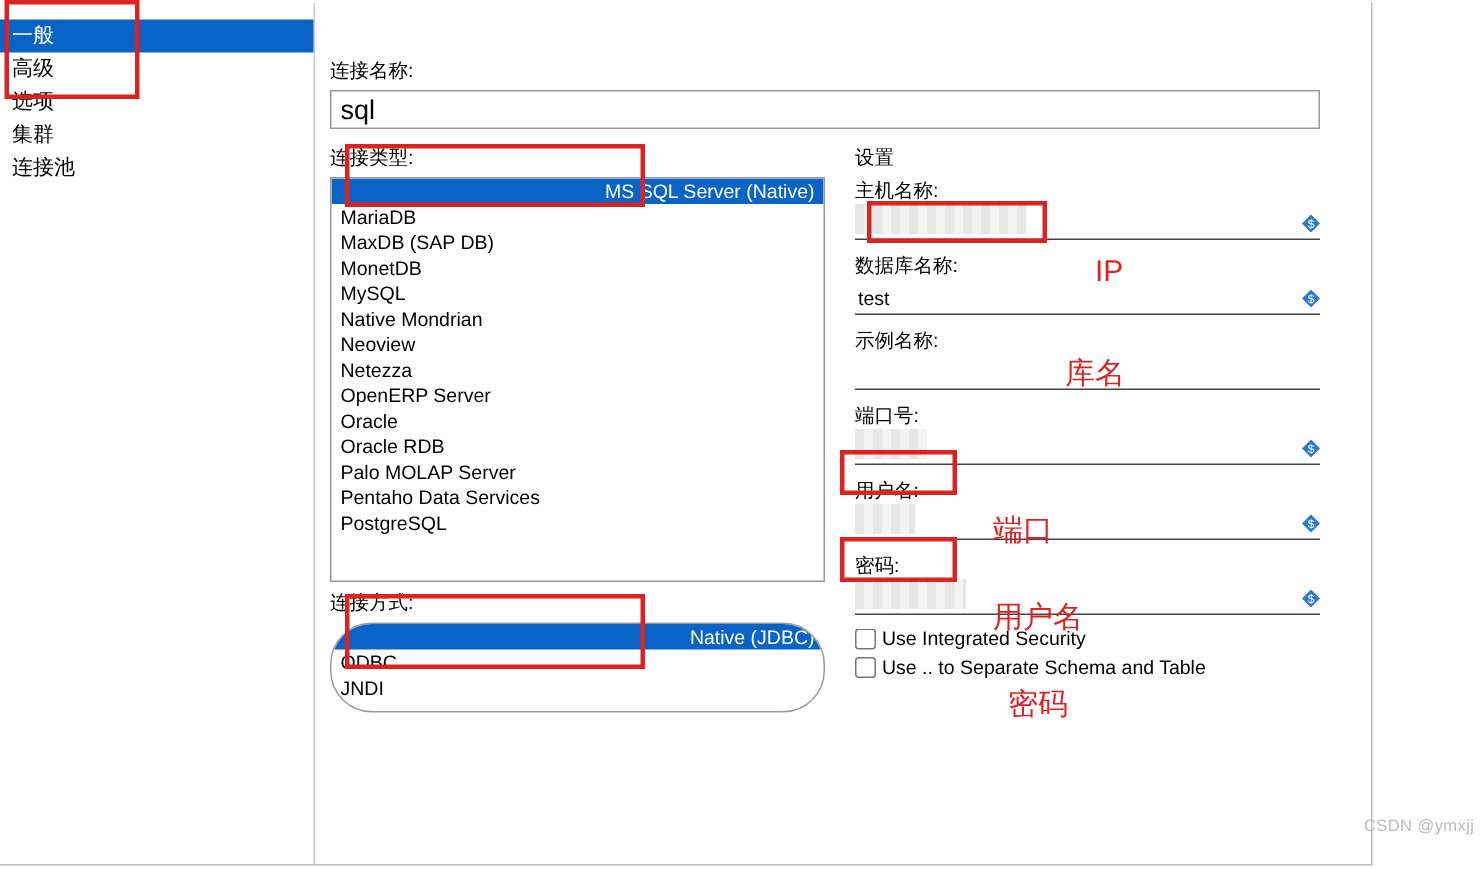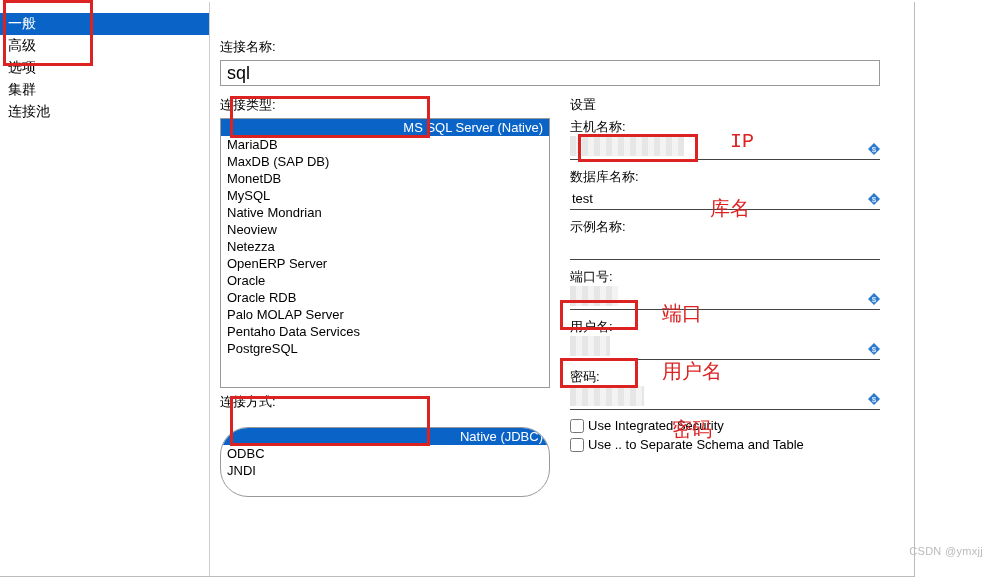--- a/index.html
+++ b/index.html
@@ -59,21 +59,21 @@
     gap: 20px;
   }
   .col-left { width: 330px; }
   .col-right { width: 320px; }
   .listbox {
     border: 1px solid #999;
     background: #fff;
     overflow: hidden;
   }
   .listbox.conn-type { height: 270px; }
-  .listbox.conn-method { height: 70px; margin-top:16px;border-radius:28px; }
+  .listbox.conn-method { height: 60px; margin-top:4px;border-radius:28px; }
   .list-item {
     padding: 1px 6px;
     font-size: 13px;
     white-space: nowrap;
     cursor: default;
   }
   .list-item.selected {
     background: #0a64c8;
     color: #fff;
     text-align: right;
@@ -112,22 +112,23 @@
   .diamond-icon svg { display:block; }
   .checkbox-row {
     display:flex; align-items:center; gap:4px; font-size:13px;
     margin-top:4px;
   }
   .checkbox-row input { width:14px;height:14px; }
   .annot {
     position:absolute;
     color:#d22;
     font-size:20px;
-    font-family: Liberation Mono, monospace;
+    font-family: Liberation Sans, sans-serif;
     pointer-events:none;
+    margin-top:40px;
   }
   .redbox {
     position:absolute;
     border: 3px solid #d22;
     pointer-events:none;
   }
   .watermark {
     position:absolute;
     right: 6px; bottom: 22px;
     font-size:11px;

